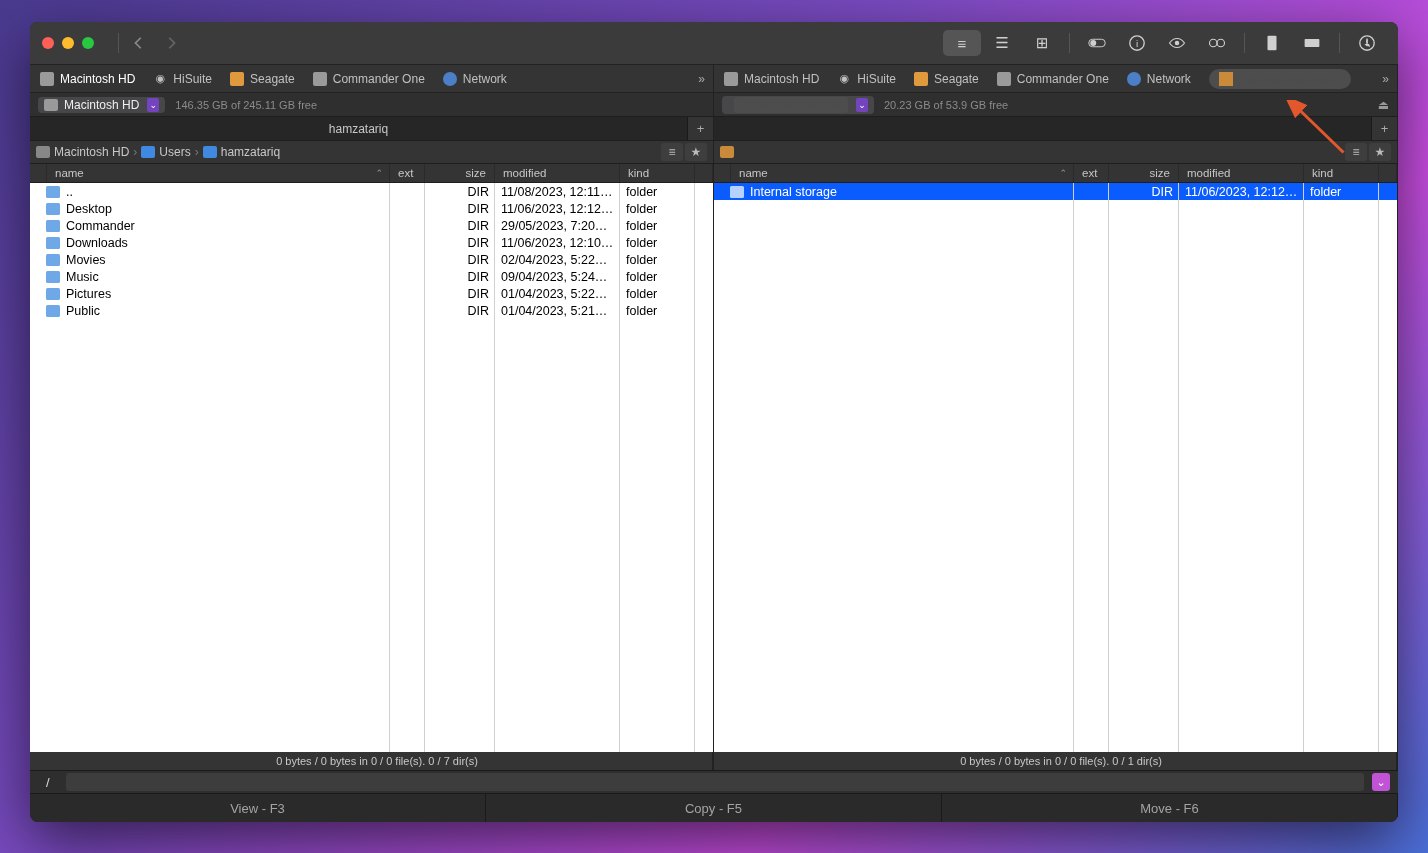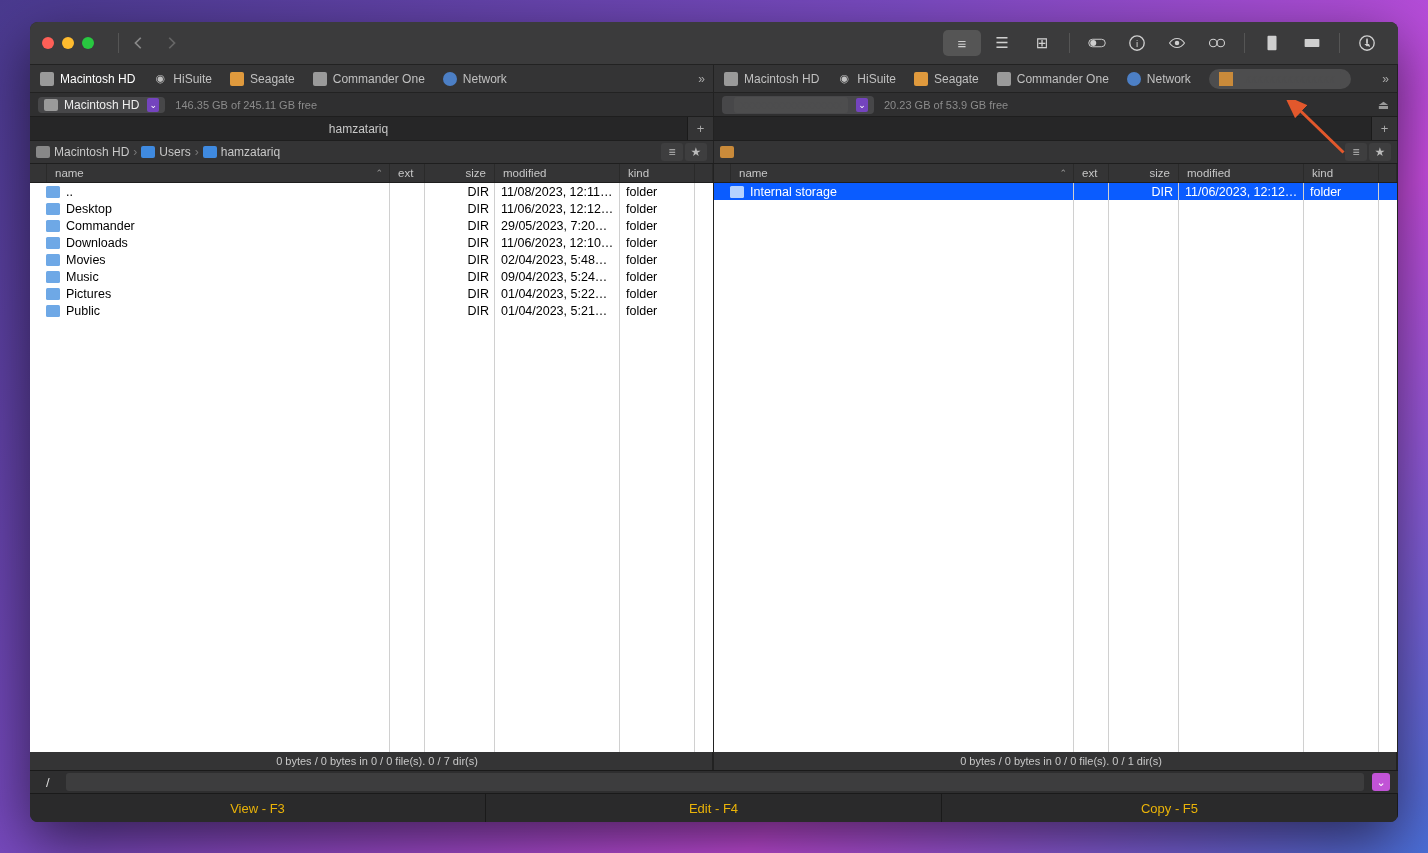--- a/index.html
+++ b/index.html
@@ -109,21 +109,21 @@
   .statusRow .half{flex:1;text-align:center;border-right:1px solid #222;display:flex;align-items:center;justify-content:center;padding-left:12px;}
 
   
   .cmdline{height:24px;background:#2e2e2f;display:flex;align-items:center;padding:0 8px;gap:8px;border-top:1px solid #1a1a1a;border-bottom:1px solid #1a1a1a;}
   .cmdline .pfx{color:#ddd;font-size:13px;padding:0 8px;}
   .cmdline .box{flex:1;height:18px;background:#3d3d3e;border-radius:3px;}
   .cmdline .bang{width:18px;height:18px;background:#c153d6;border-radius:3px;display:flex;align-items:center;justify-content:center;color:#fff;font-size:11px;}
 
   
   .footer{height:28px;display:flex;background:#2a2a2b;}
-  .fbtn{flex:1;border-right:1px solid #1a1a1a;display:flex;align-items:center;justify-content:center;color:#eab308;font-size:13px;cursor:pointer;}
+  .fbtn{flex:1;border-right:1px solid #1a1a1a;display:flex;align-items:center;justify-content:center;color:#a3a3a3;font-size:13px;cursor:pointer;}
 
   
   .arrow{
     position:absolute; width:90px; height:60px; pointer-events:none;
   }
   .arrow svg{width:100%;height:100%;}
 
   
   .tb-icon svg{width:18px;height:18px;fill:#cfcfcf;}
   .ic-disk{width:14px;height:12px;background:#9a9a9a;border-radius:2px;}
@@ -398,21 +398,21 @@
             <span class="size">DIR</span>
             <span class="mod">11/06/2023, 12:10…</span>
             <span class="kind">folder</span>
             <span class="pad"></span>
           </div>
           <div class="row">
             <span class="ic"></span>
             <span class="nm">Movies</span>
             <span class="ext"></span>
             <span class="size">DIR</span>
-            <span class="mod">02/04/2023, 5:48…</span>
+            <span class="mod">02/04/2023, 5:22…</span>
             <span class="kind">folder</span>
             <span class="pad"></span>
           </div>
           <div class="row">
             <span class="ic"></span>
             <span class="nm">Music</span>
             <span class="ext"></span>
             <span class="size">DIR</span>
             <span class="mod">09/04/2023, 5:24…</span>
             <span class="kind">folder</span>
@@ -465,22 +465,22 @@
   </div>
 
   <div class="cmdline">
     <span class="pfx">/</span>
     <div class="box"></div>
     <div class="bang">⌄</div>
   </div>
 
   <div class="footer">
     <div class="fbtn">View - F3</div>
-    <div class="fbtn">Edit - F4</div>
     <div class="fbtn">Copy - F5</div>
+    <div class="fbtn">Move - F6</div>
   </div>
 
 </div>
 
 <div class="arrow" style="left:1276px; top:100px;">
   <svg viewBox="0 0 100 80">
     <defs>
         <marker id="ah" markerWidth="10" markerHeight="10" refX="2" refY="3" orient="auto">
       <path d="M0,0 L0,6 L8,3 z" fill="#e2582c"></path>
         </marker>

